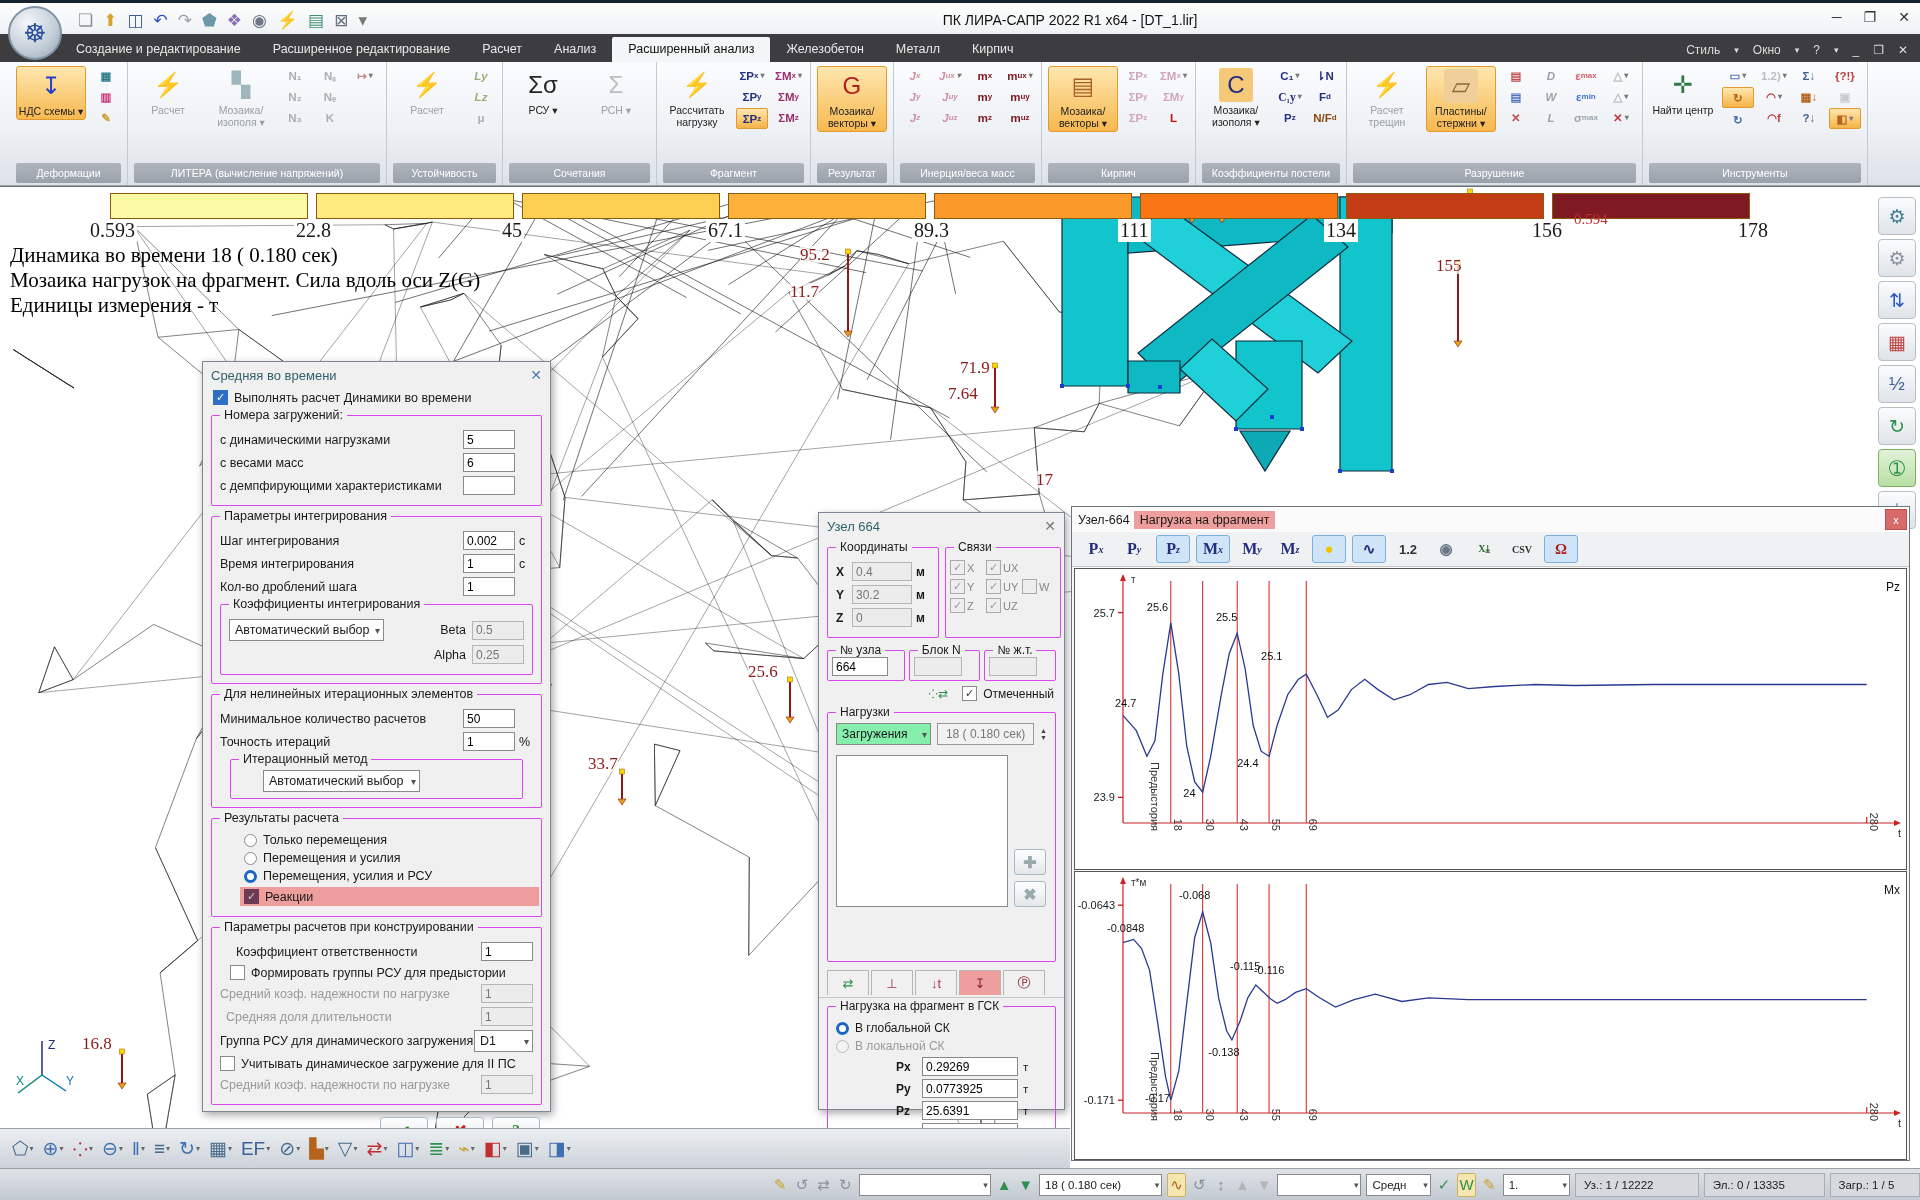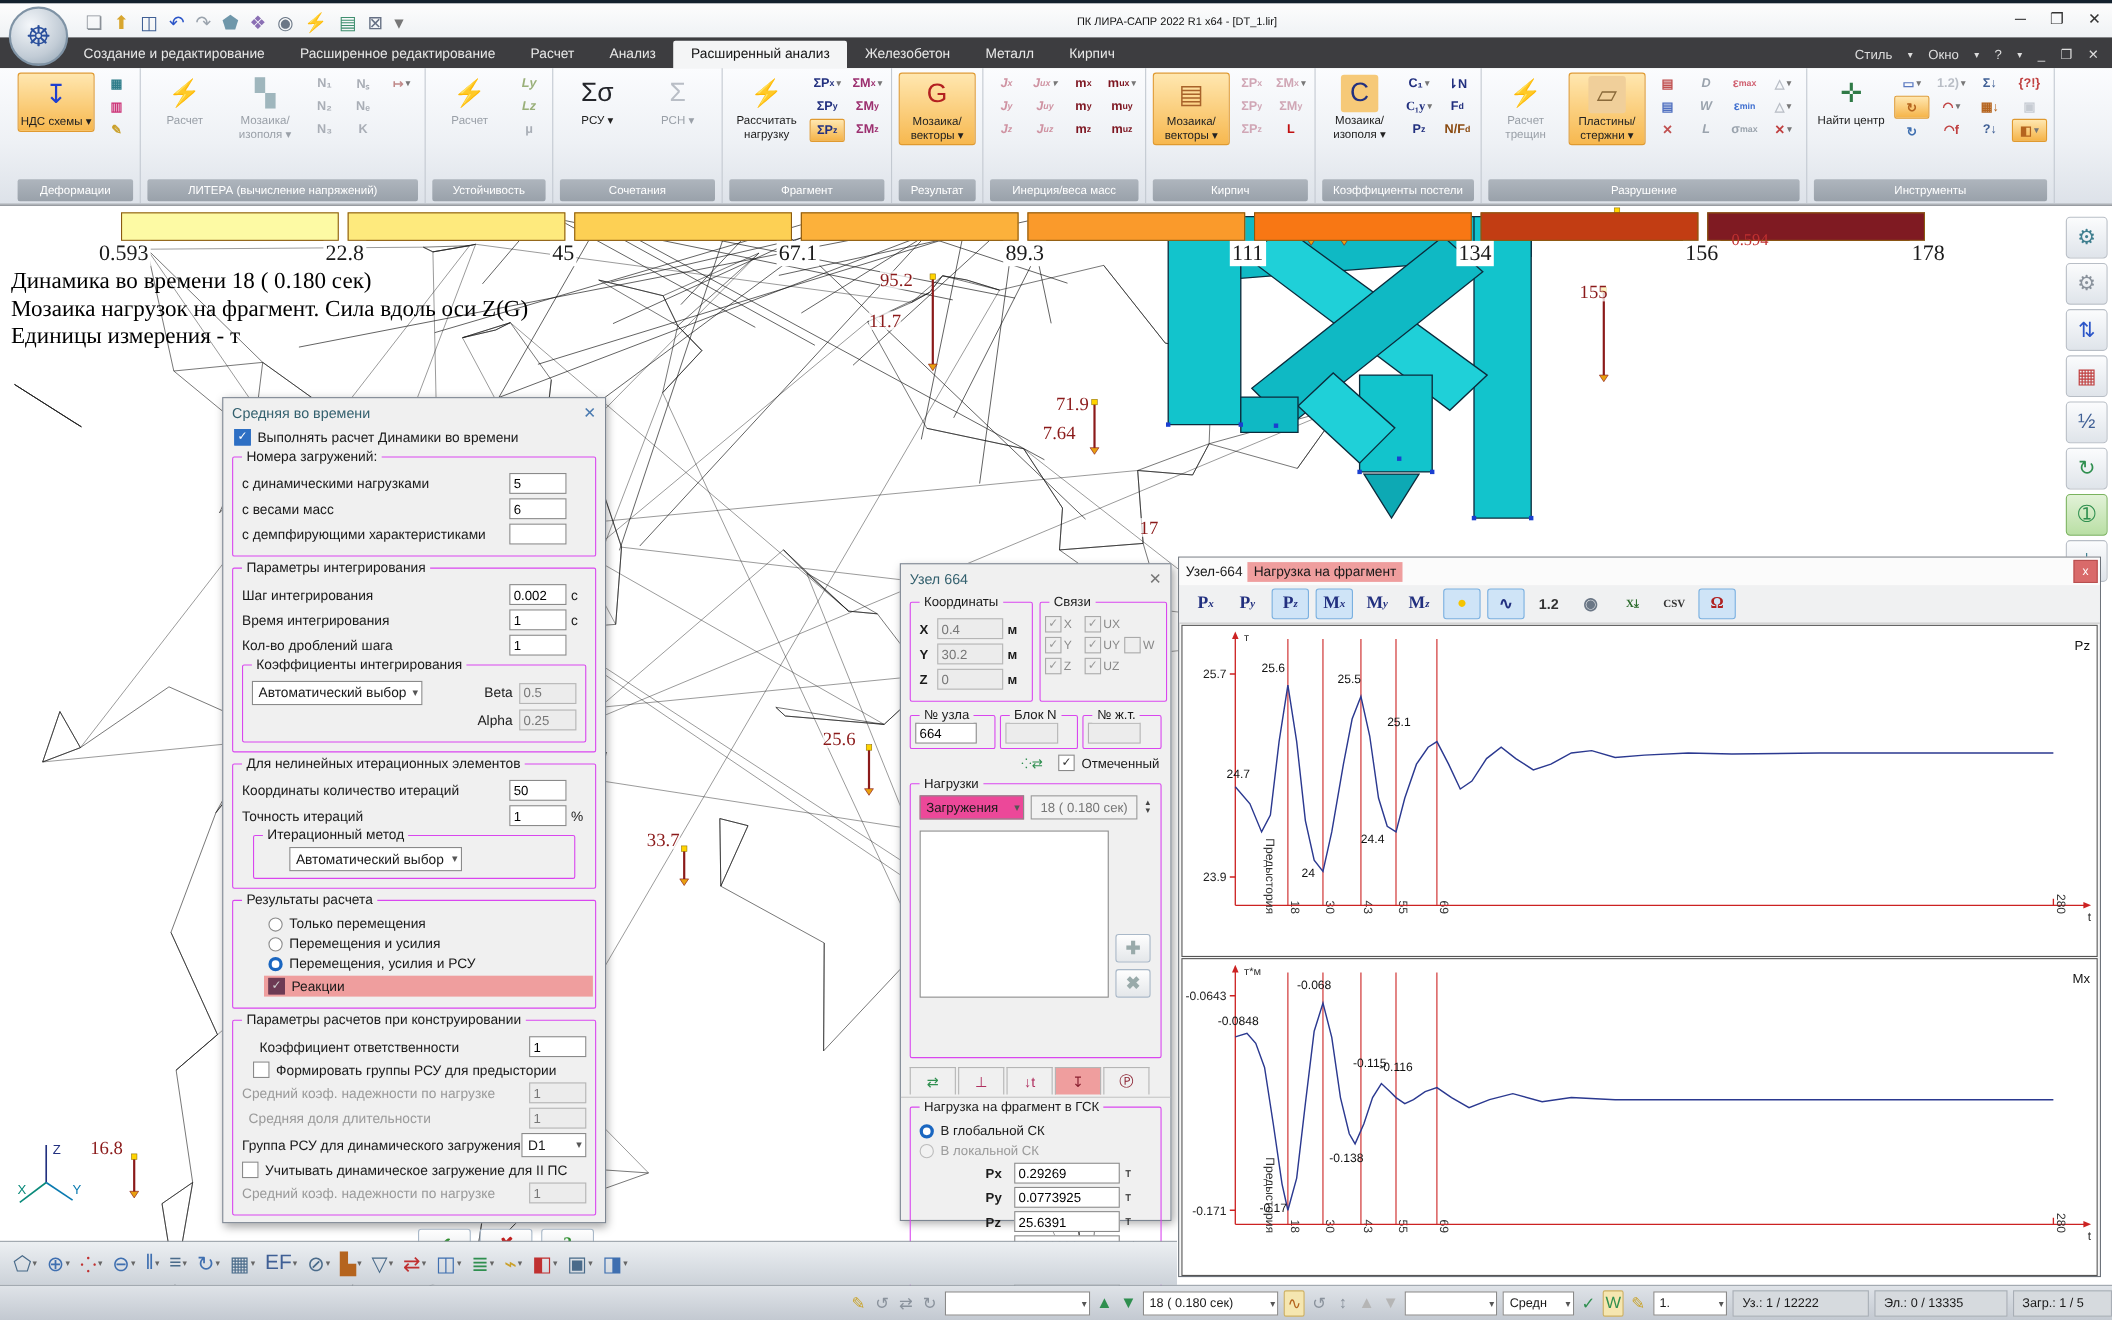--- a/index.html
+++ b/index.html
@@ -7,21 +7,21 @@
         font-family:"Liberation Sans",sans-serif;font-size:12px;color:#1a1a1a;}
   .abs{position:absolute;}
   
   #titlebar{position:absolute;left:0;top:0;width:1920px;height:34px;background:linear-gradient(#fdfdfd,#eef1f4);
             border-top:3px solid #14222e;display:flex;align-items:center;}
   #logo{position:absolute;left:8px;top:3px;width:50px;height:50px;border-radius:50%;z-index:30;
         background:radial-gradient(circle at 35% 30%,#f4f7fa,#c2ccd6 60%,#8da0b0);border:2px solid #7f93a5;
         display:flex;align-items:center;justify-content:center;font-size:26px;color:#2a4f9c;}
   #qat{display:flex;align-items:center;gap:10px;margin-left:78px;}
   .qicon{font-size:17px;cursor:default;}
-  #win-title{position:absolute;left:0;right:0;text-align:center;font-size:10px;color:#111;padding-left:220px;}
+  #win-title{position:absolute;left:0;right:0;text-align:center;font-size:14px;color:#111;padding-left:220px;}
   #winctl{position:absolute;right:10px;top:6px;display:flex;gap:22px;font-size:14px;color:#333;}
   
   #tabbar{position:absolute;left:0;top:34px;width:1920px;height:28px;background:#3d3d40;display:flex;align-items:flex-end;}
   .tab{color:#e8e8e8;font-size:12.5px;padding:5px 16px 6px;white-space:nowrap;cursor:default;}
   .tab.active{background:#f4f5f6;color:#111;border-radius:2px 2px 0 0;}
   #tab-right{margin-left:auto;display:flex;align-items:center;gap:14px;color:#ddd;padding:0 12px 5px;}
   
   #ribbon{position:absolute;left:0;top:62px;width:1920px;height:124px;
           background:linear-gradient(#fbfcfe 0%,#eef1f5 55%,#dde2e9 100%);border-bottom:1px solid #9aa1a9;
           display:flex;align-items:stretch;padding-left:10px;box-sizing:border-box;}
@@ -818,21 +818,21 @@
         </div>
         <div class="frow">
           <span style="margin-left:auto;margin-right:6px;">Alpha</span>
           <input class="tin gr" value="0.25" style="">
         </div>
       </div>
     </div>
     <div class="gbox">
       <span class="gcap">Для нелинейных итерационных элементов</span>
       <div class="frow">
-          <span class="lbl">Координаты количество итераций</span>
+          <span class="lbl">Минимальное количество расчетов</span>
         <input class="tin" value="50" style="">
           <span class="unit"></span>
         </div>
       <div class="frow">
           <span class="lbl">Точность итераций</span>
         <input class="tin" value="1" style="">
           <span class="unit">%</span>
         </div>
       <div class="gbox" style="margin:8px 10px 2px;">
         <span class="gcap">Итерационный метод</span>
@@ -983,21 +983,21 @@
       </div>
     </div>
     <div class="frow" style="margin:2px 10px;justify-content:flex-end;">
       <span style="color:#2f8f4f;margin-right:14px;">⁘⇄</span>
       <span class="cb plain">✓</span>
       <span>Отмеченный</span>
     </div>
     <div class="gbox" style="height:232px;">
       <span class="gcap">Нагрузки</span>
       <div style="display:flex;gap:6px;align-items:center;">
-        <div class="combo" style="width:88px;background:#ec4899;text-align:right;">
+        <div class="combo" style="width:88px;background:#86efac;text-align:right;">
             <span>Загружения</span>
           </div>
         <div style="border:1px solid #9a9a9a;background:#f2f2f2;color:#777;height:20px;flex:1;display:flex;align-items:center;justify-content:center;">
             <span>18 ( 0.180 сек)</span>
           </div>
         <div style="display:flex;flex-direction:column;font-size:7px;color:#444;">
             <span>▲</span>
             <span>▼</span>
           </div>
       </div>

